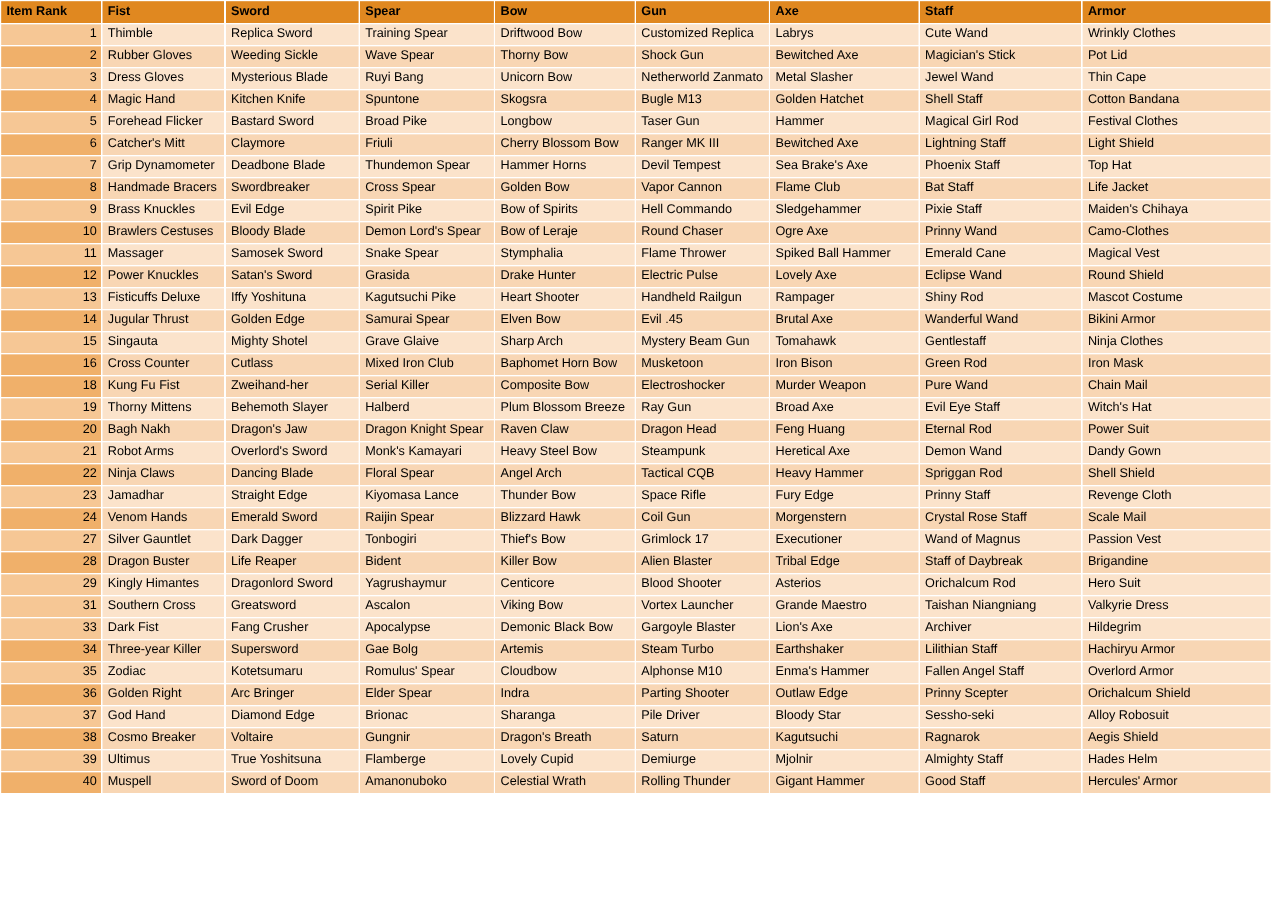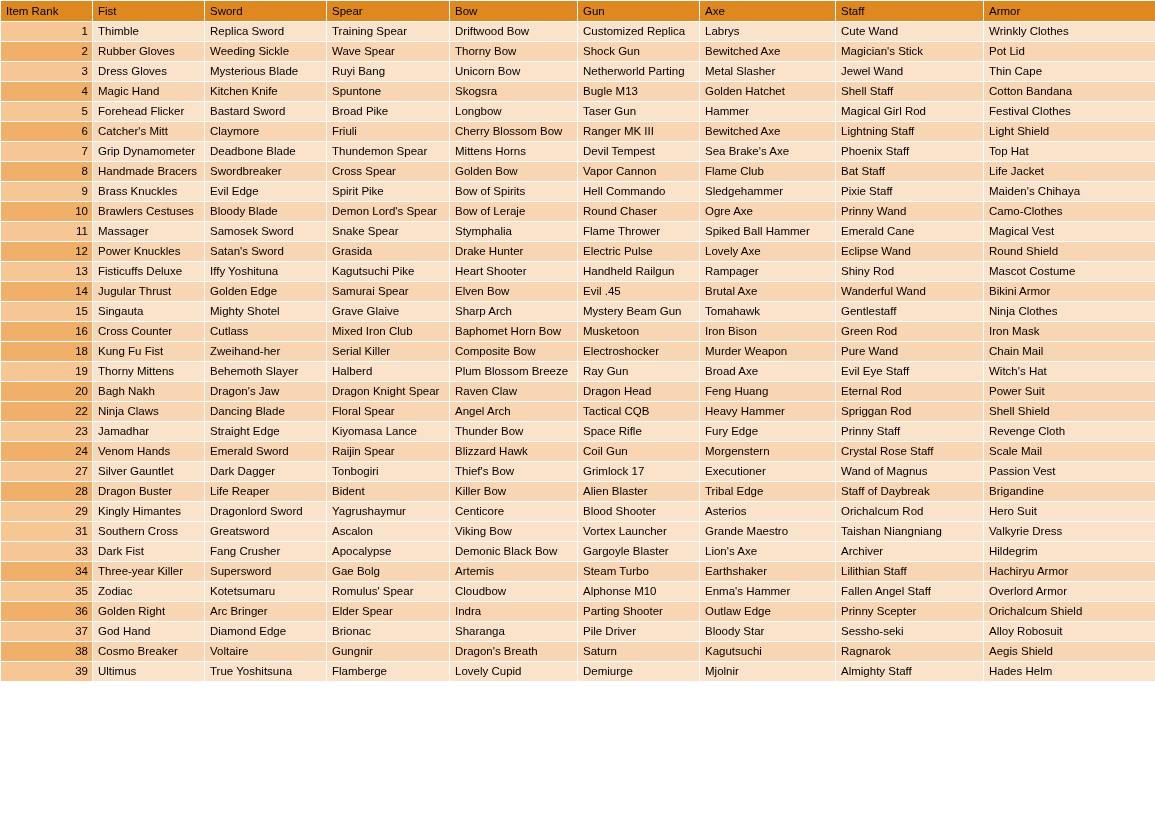--- a/index.html
+++ b/index.html
@@ -22,21 +22,21 @@
     font-size: 11.5px;
     line-height: 13px;
     padding: 3px 4px 3px 5px;
     border: 1px solid #ffffff;
     overflow: hidden;
     white-space: nowrap;
     color: #000000;
   }
   table.weapon-table thead th {
     background: #e08820;
-    font-weight: normal;
+    font-weight: bold;
     text-align: left;
     height: 14px;
   }
   table.weapon-table thead th.col-rank {
     text-align: left;
   }
   
   col.c-rank   { width: 92px; }
   col.c-fist   { width: 112px; }
   col.c-sword  { width: 122px; }
@@ -108,21 +108,21 @@
         <td class="data-cell">Bewitched Axe</td>
         <td class="data-cell">Magician's Stick</td>
         <td class="data-cell">Pot Lid</td>
       </tr>
       <tr class="odd">
         <td class="rank-cell">3</td>
         <td class="data-cell">Dress Gloves</td>
         <td class="data-cell">Mysterious Blade</td>
         <td class="data-cell">Ruyi Bang</td>
         <td class="data-cell">Unicorn Bow</td>
-        <td class="data-cell">Netherworld Parting</td>
+        <td class="data-cell">Netherworld Zanmato</td>
         <td class="data-cell">Metal Slasher</td>
         <td class="data-cell">Jewel Wand</td>
         <td class="data-cell">Thin Cape</td>
       </tr>
       <tr class="even">
         <td class="rank-cell">4</td>
         <td class="data-cell">Magic Hand</td>
         <td class="data-cell">Kitchen Knife</td>
         <td class="data-cell">Spuntone</td>
         <td class="data-cell">Skogsra</td>
@@ -151,21 +151,21 @@
         <td class="data-cell">Ranger MK III</td>
         <td class="data-cell">Bewitched Axe</td>
         <td class="data-cell">Lightning Staff</td>
         <td class="data-cell">Light Shield</td>
       </tr>
       <tr class="odd">
         <td class="rank-cell">7</td>
         <td class="data-cell">Grip Dynamometer</td>
         <td class="data-cell">Deadbone Blade</td>
         <td class="data-cell">Thundemon Spear</td>
-        <td class="data-cell">Mittens Horns</td>
+        <td class="data-cell">Hammer Horns</td>
         <td class="data-cell">Devil Tempest</td>
         <td class="data-cell">Sea Brake's Axe</td>
         <td class="data-cell">Phoenix Staff</td>
         <td class="data-cell">Top Hat</td>
       </tr>
       <tr class="even">
         <td class="rank-cell">8</td>
         <td class="data-cell">Handmade Bracers</td>
         <td class="data-cell">Swordbreaker</td>
         <td class="data-cell">Cross Spear</td>
@@ -289,20 +289,31 @@
         <td class="rank-cell">20</td>
         <td class="data-cell">Bagh Nakh</td>
         <td class="data-cell">Dragon's Jaw</td>
         <td class="data-cell">Dragon Knight Spear</td>
         <td class="data-cell">Raven Claw</td>
         <td class="data-cell">Dragon Head</td>
         <td class="data-cell">Feng Huang</td>
         <td class="data-cell">Eternal Rod</td>
         <td class="data-cell">Power Suit</td>
       </tr>
+      <tr class="odd">
+        <td class="rank-cell">21</td>
+        <td class="data-cell">Robot Arms</td>
+        <td class="data-cell">Overlord's Sword</td>
+        <td class="data-cell">Monk's Kamayari</td>
+        <td class="data-cell">Heavy Steel Bow</td>
+        <td class="data-cell">Steampunk</td>
+        <td class="data-cell">Heretical Axe</td>
+        <td class="data-cell">Demon Wand</td>
+        <td class="data-cell">Dandy Gown</td>
+      </tr>
       <tr class="even">
         <td class="rank-cell">22</td>
         <td class="data-cell">Ninja Claws</td>
         <td class="data-cell">Dancing Blade</td>
         <td class="data-cell">Floral Spear</td>
         <td class="data-cell">Angel Arch</td>
         <td class="data-cell">Tactical CQB</td>
         <td class="data-cell">Heavy Hammer</td>
         <td class="data-cell">Spriggan Rod</td>
         <td class="data-cell">Shell Shield</td>
@@ -443,14 +454,25 @@
         <td class="rank-cell">39</td>
         <td class="data-cell">Ultimus</td>
         <td class="data-cell">True Yoshitsuna</td>
         <td class="data-cell">Flamberge</td>
         <td class="data-cell">Lovely Cupid</td>
         <td class="data-cell">Demiurge</td>
         <td class="data-cell">Mjolnir</td>
         <td class="data-cell">Almighty Staff</td>
         <td class="data-cell">Hades Helm</td>
       </tr>
+      <tr class="even">
+        <td class="rank-cell">40</td>
+        <td class="data-cell">Muspell</td>
+        <td class="data-cell">Sword of Doom</td>
+        <td class="data-cell">Amanonuboko</td>
+        <td class="data-cell">Celestial Wrath</td>
+        <td class="data-cell">Rolling Thunder</td>
+        <td class="data-cell">Gigant Hammer</td>
+        <td class="data-cell">Good Staff</td>
+        <td class="data-cell">Hercules' Armor</td>
+      </tr>
     </tbody>
 </table>
 
 </body></html>

